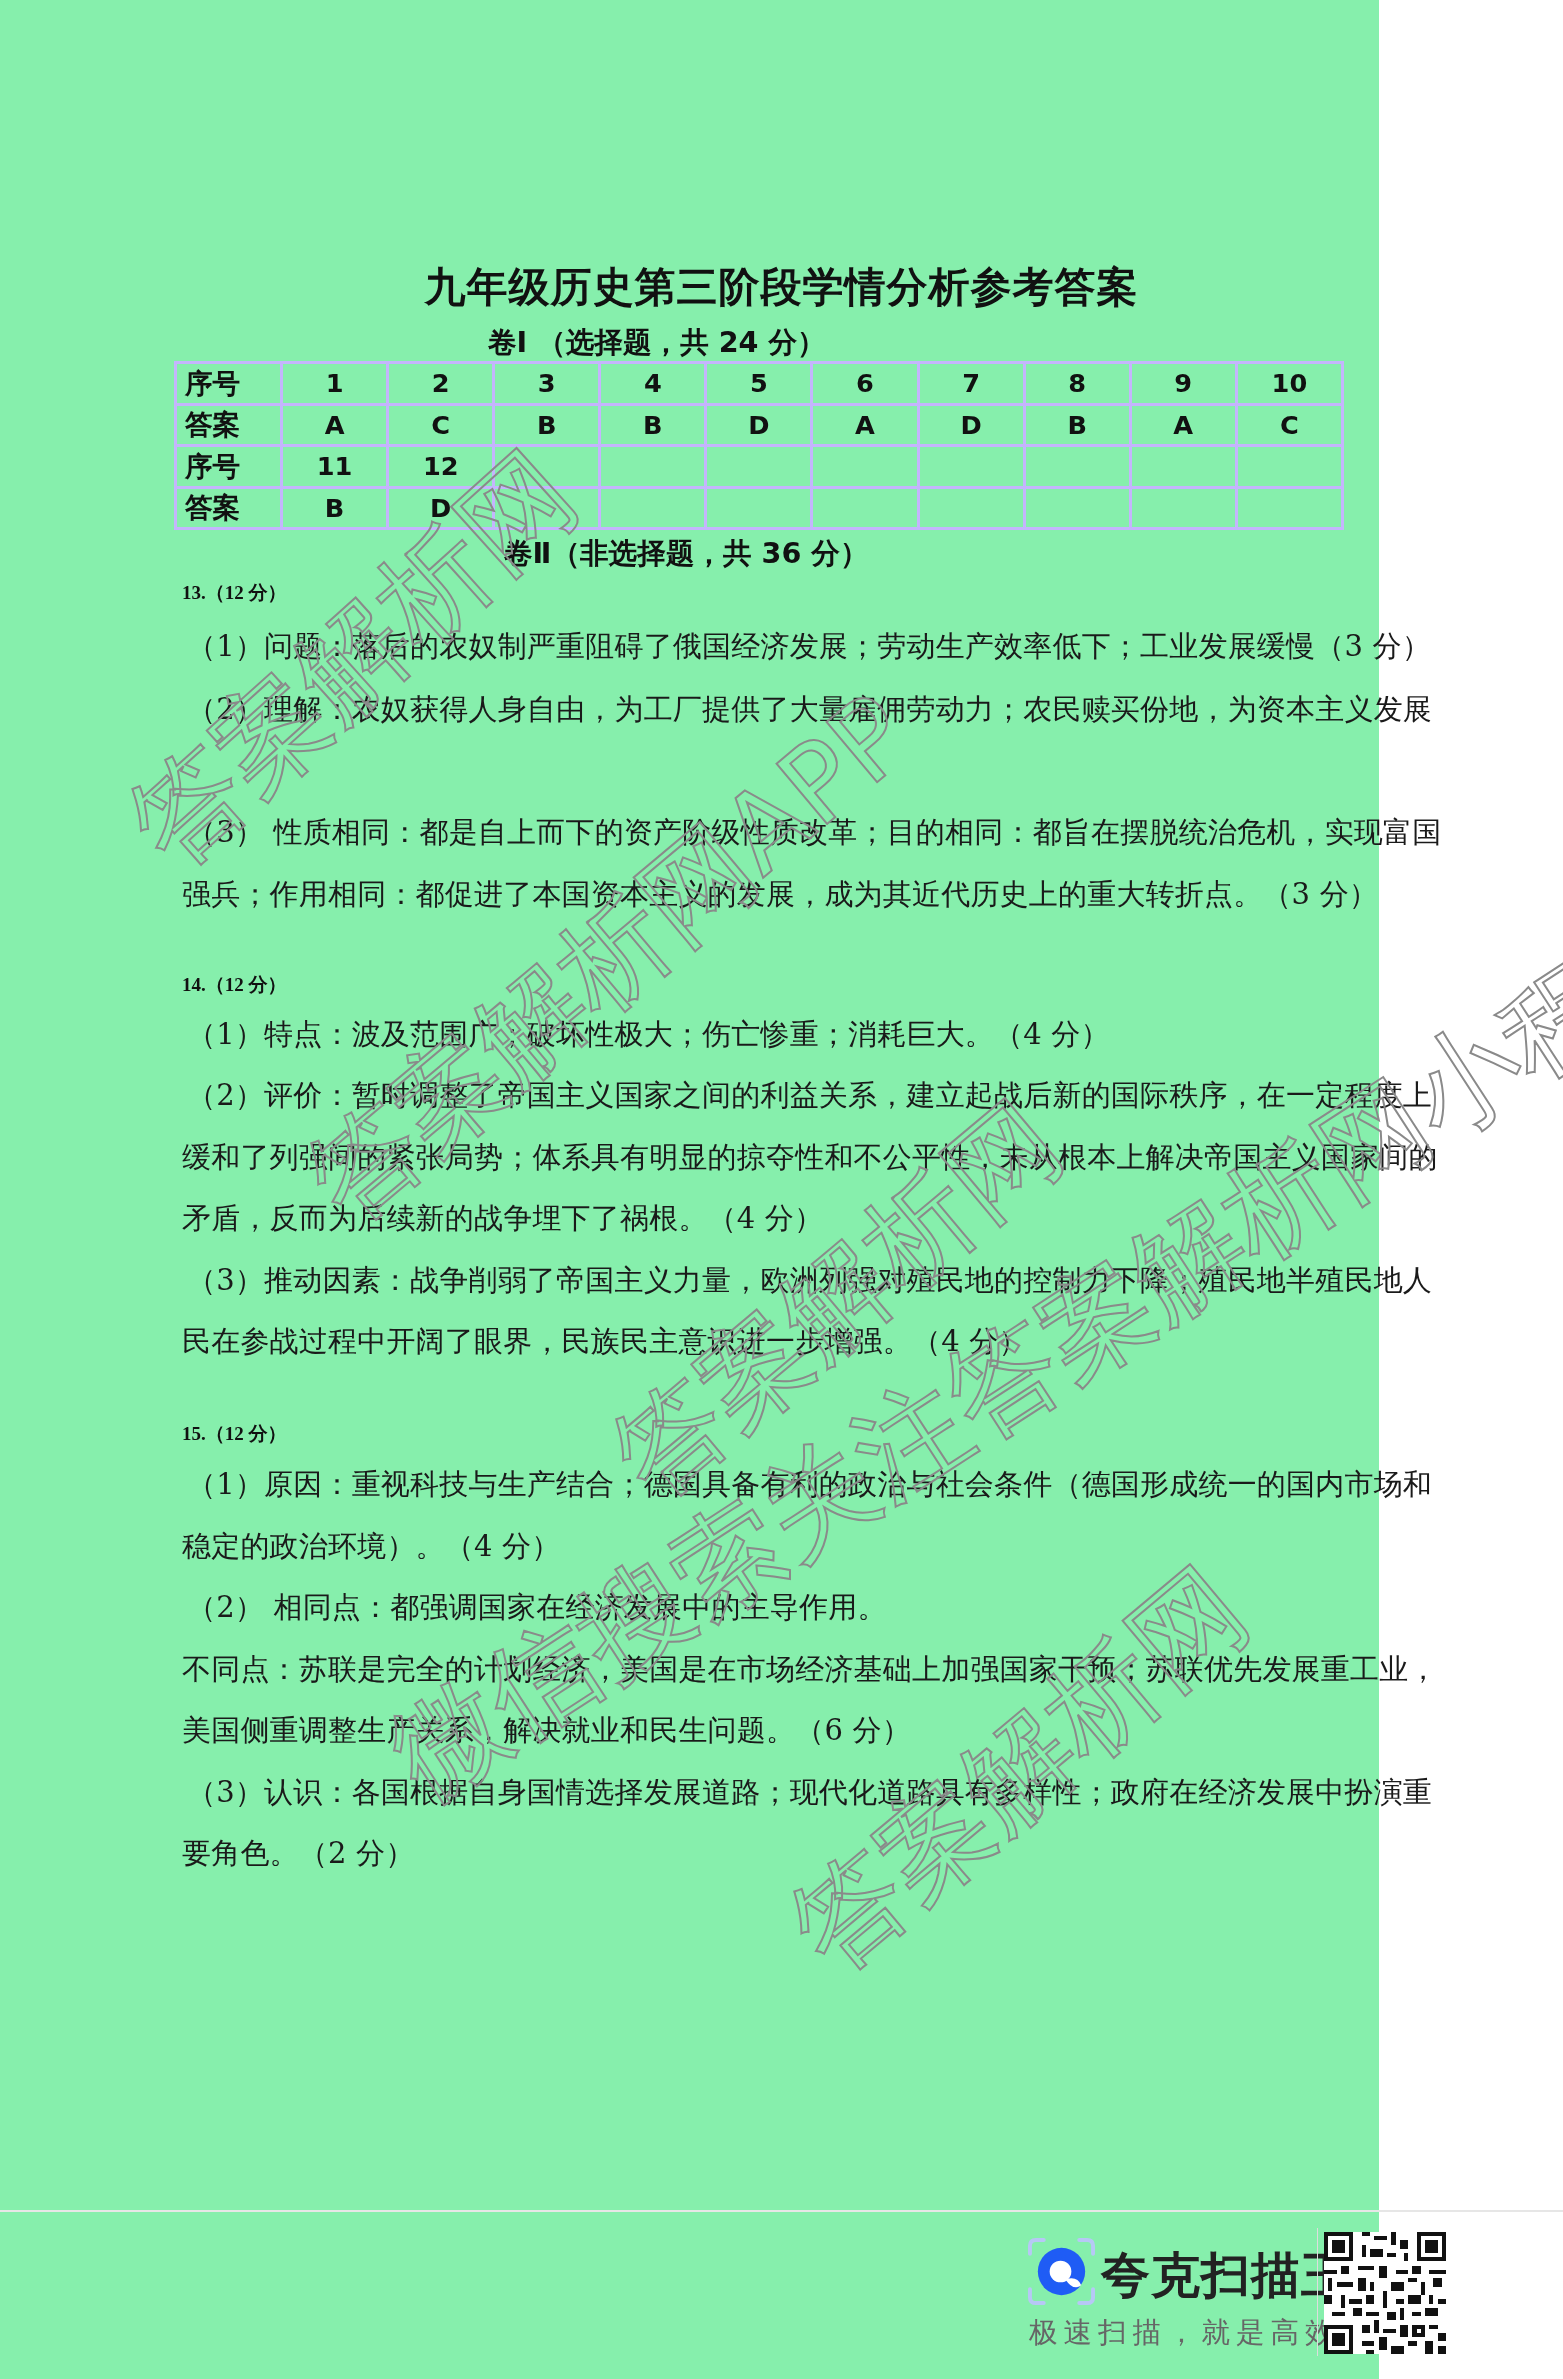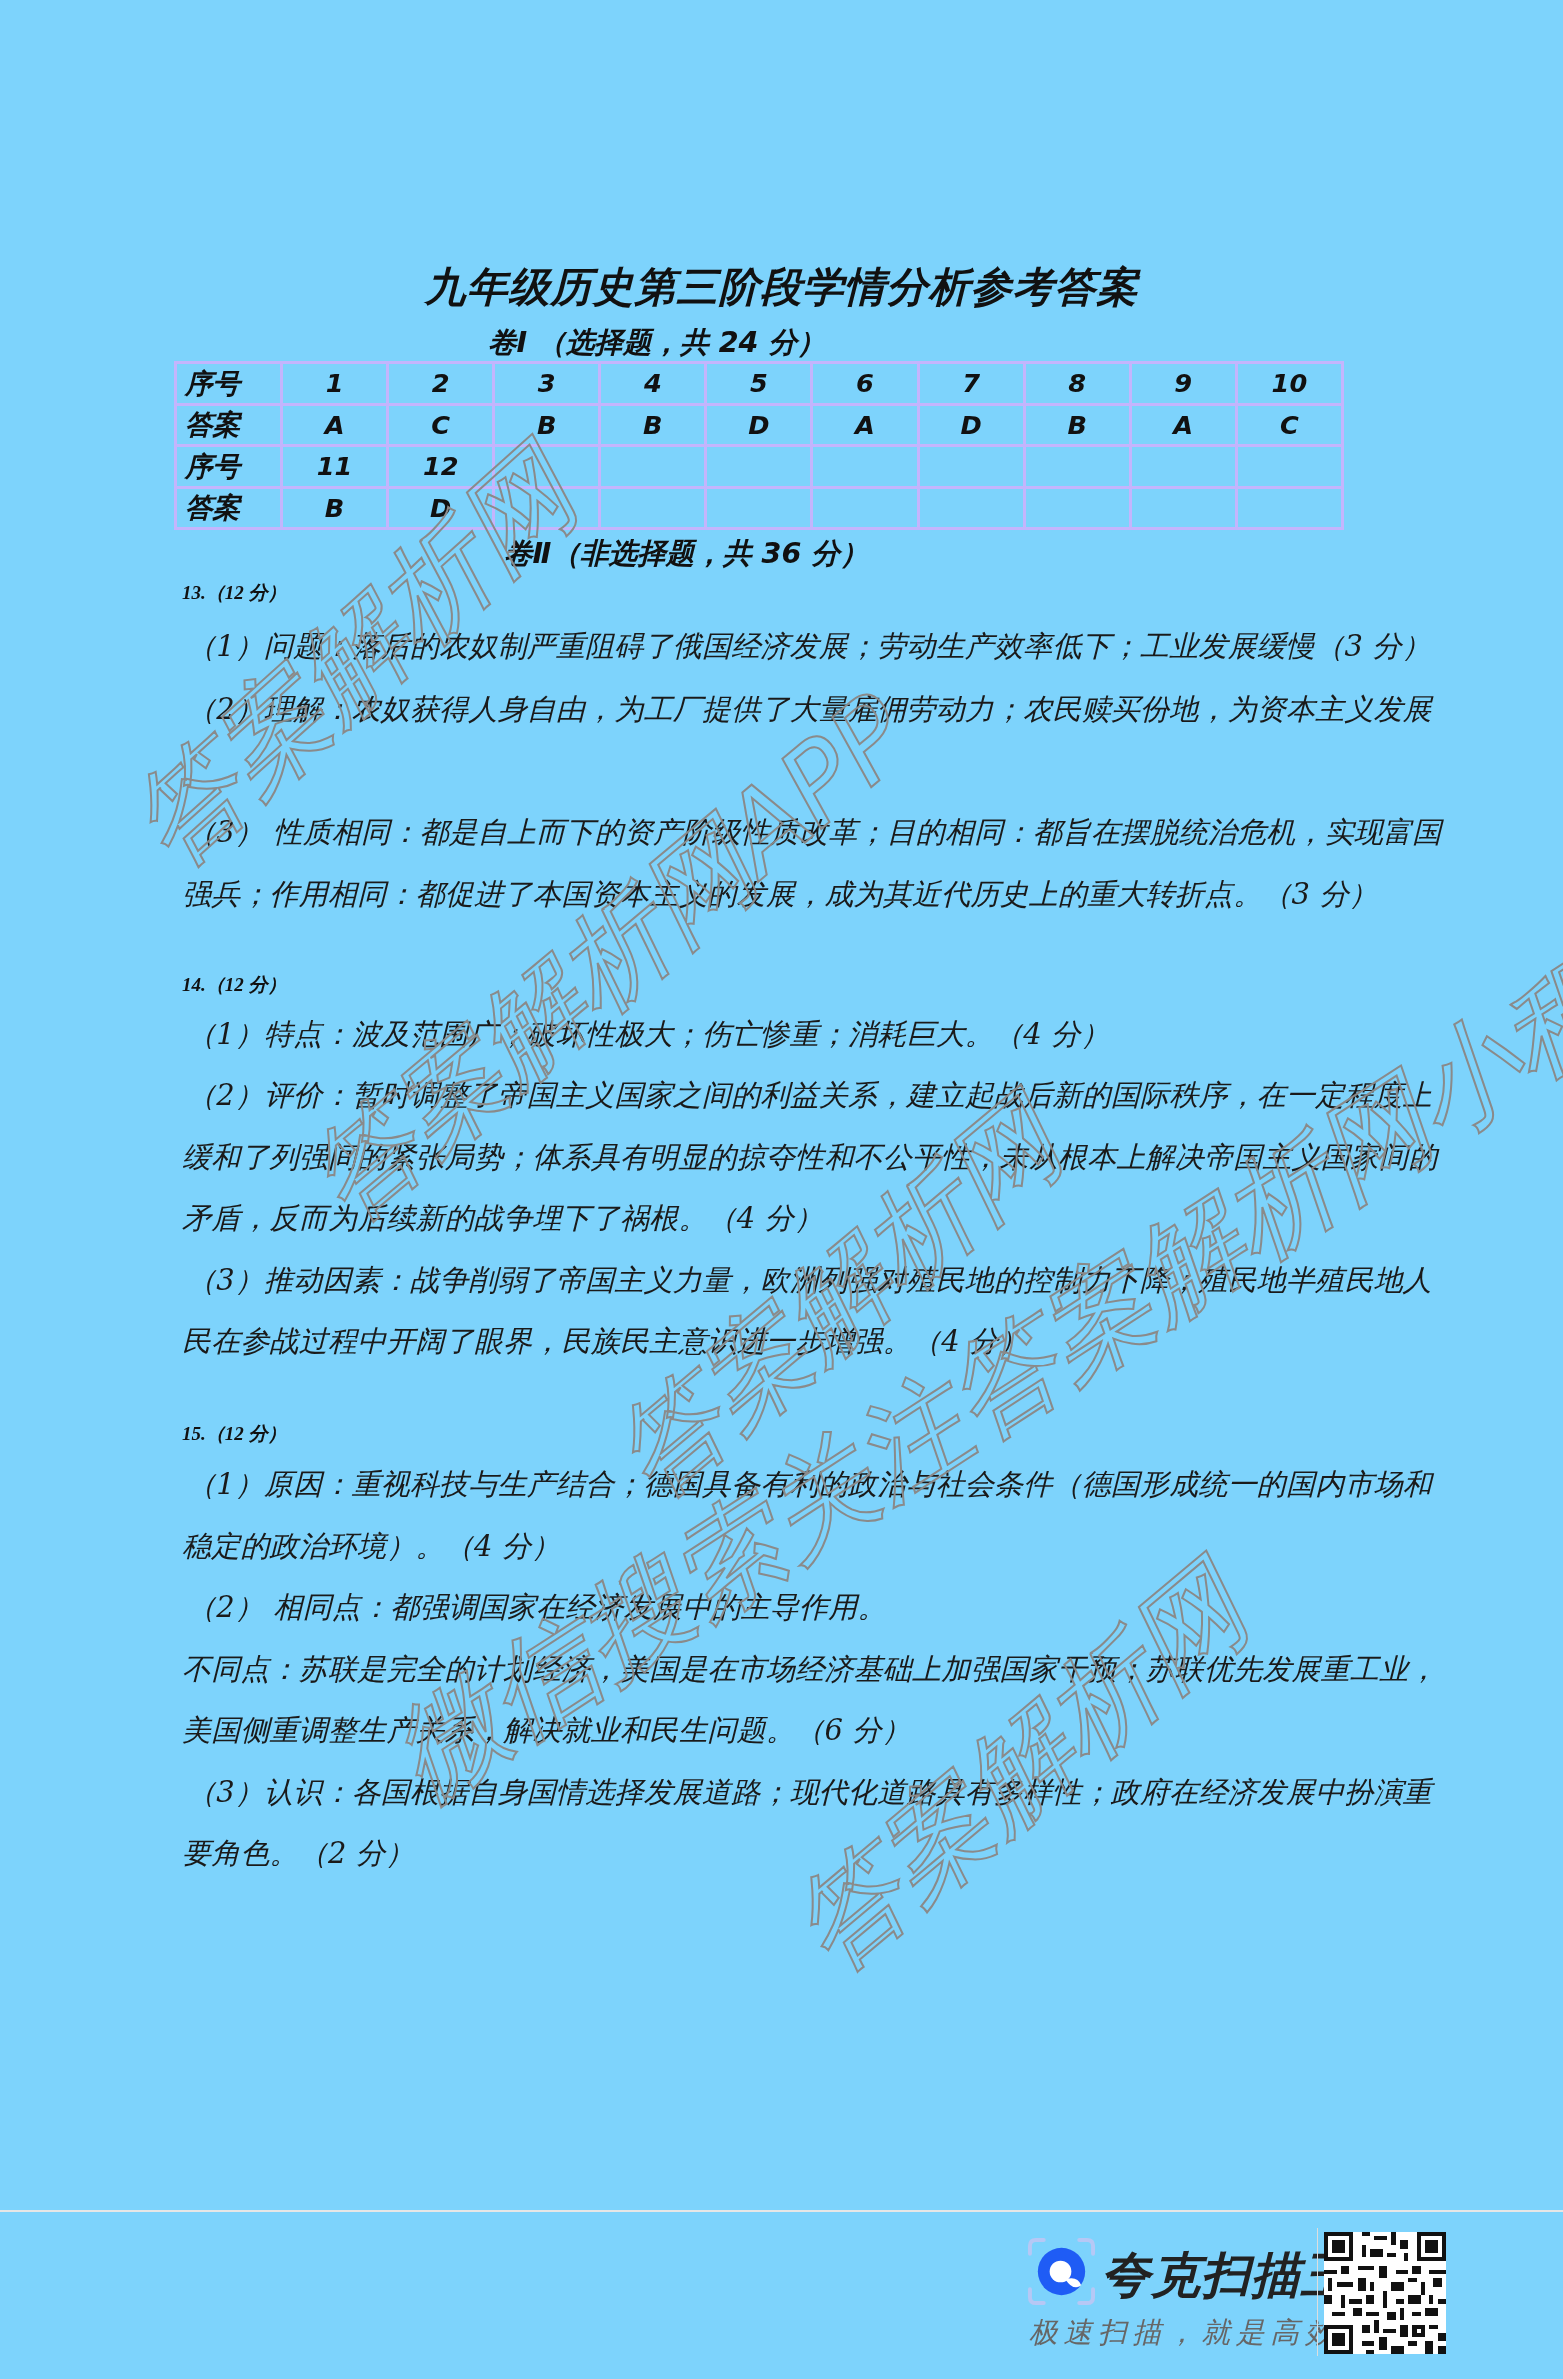--- a/index.html
+++ b/index.html
@@ -1,17 +1,17 @@
 <!DOCTYPE html>
 <html><head>
 <meta charset="utf-8">
 <style>
   html, body { margin: 0; padding: 0; background: #ffffff; }
   body { width: 1563px; height: 2380px; position: relative; overflow: hidden; }
-  .page { position: absolute; left: 0; top: 0; width: 1563px; height: 2380px; background: #7dd3fc; font-style: italic; }
+  .page { position: absolute; left: 0; top: 0; width: 1379px; height: 2380px; background: #86efac; }
 
   .title {
     position: absolute; left: 0; width: 1563px; top: 258px; height: 59px;
     text-align: center; font-family: "DejaVu Sans", sans-serif; font-weight: bold;
     font-size: 41px; line-height: 59px; color: #111; letter-spacing: 1px;
   }
   .sec-head {
     position: absolute; font-family: "DejaVu Sans", sans-serif; font-weight: bold;
     font-size: 28.6px; color: #111; line-height: 39px; white-space: nowrap;
   }

